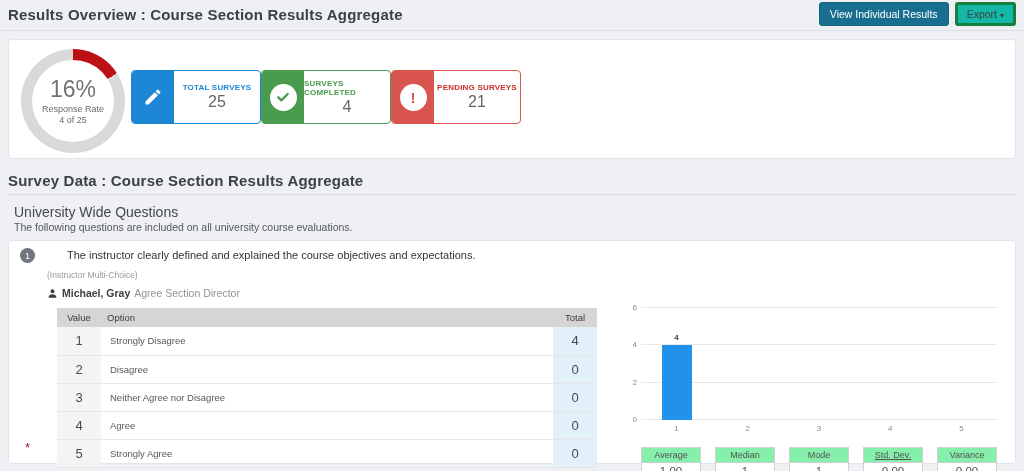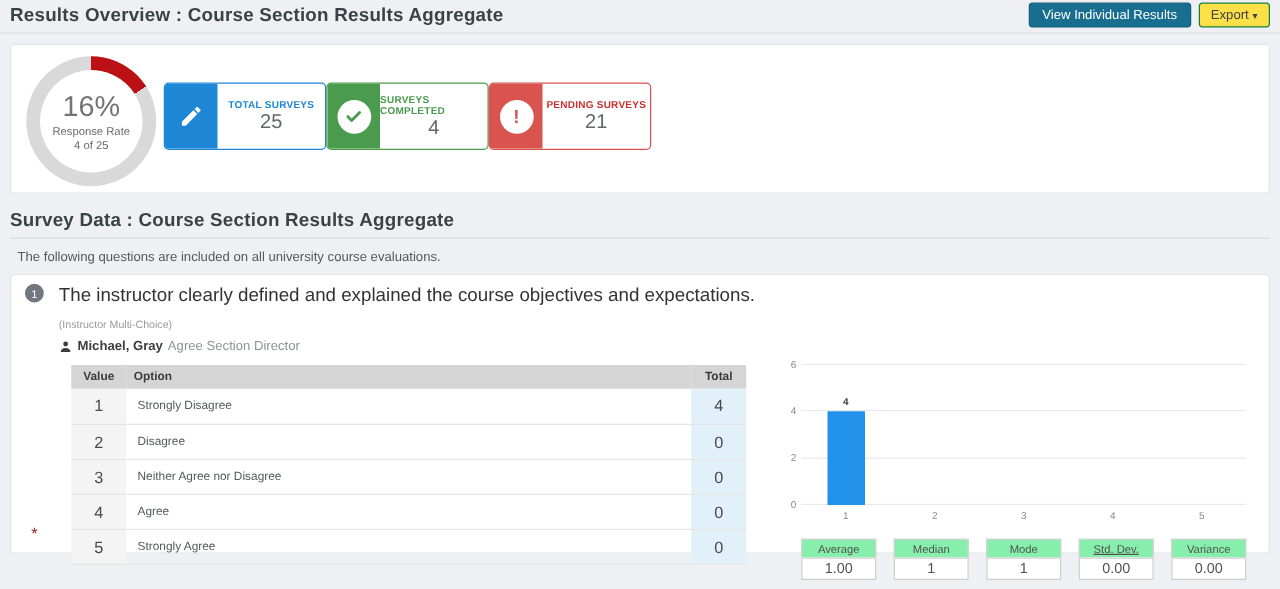--- a/index.html
+++ b/index.html
@@ -14,21 +14,21 @@
     display:flex; justify-content:space-between; align-items:center;
     padding:2px 8px 4px 8px; border-bottom:1px solid #dcdfe3;
   }
   .page-title { font-size:15px; font-weight:bold; color:#3c4146; letter-spacing:.2px; }
   .header-actions { display:flex; gap:6px;padding-left:46px; }
   .btn-teal {
     background:#186e8e; color:#fff; border:1px solid #14627f; border-radius:3px;
     font-size:10.5px; padding:3px 10px; cursor:pointer; font-family:inherit;
   }
   .btn-light {
-    background:#fde047; color:#3c4146; border:1px solid #15803d; border-radius:3px;
+    background:#14b8a6; color:#3c4146; border:3px solid #15803d; border-radius:3px;
     font-size:10.5px; padding:3px 9px; cursor:pointer; font-family:inherit;
   }
   .caret { font-size:8px; margin-left:3px; }
   
   .overview-panel {
     margin:8px; background:#fff; border:1px solid #e2e5e9; border-radius:4px;
     height:120px; display:flex; align-items:flex-start; padding:9px 12px;
   }
   .donut {
     width:104px; height:104px; border-radius:50%; position:relative; flex:0 0 auto;
@@ -76,32 +76,32 @@
   .uwq-desc { font-size:10.5px; color:#55585c; margin-top:1px; }
   
   .question-panel {
     margin:7px 8px 8px 8px; background:#fff; border:1px solid #e2e5e9; border-radius:4px;
     height:224px; position:relative; padding:8px 10px 0 38px;
   }
   .q-badge {
     position:absolute; left:11px; top:7px; width:15px; height:15px; border-radius:50%;
     background:#70777e; color:#fff; font-size:9px; display:flex; align-items:center; justify-content:center;
   }
-  .q-text { font-size:15px; color:#333; }
+  .q-text { font-size:11px; color:#333;margin-left:20px; }
   .q-type { font-size:8.5px; color:#9a9a9a; margin-top:9px; }
   .q-instructor { display:flex; align-items:center; gap:4px; margin-top:7px; font-size:10.5px; }
   .q-instr-name { font-weight:bold; color:#3d3d3d; }
   .q-instr-role { color:#8f9499; }
   .q-columns { display:flex; margin-top:9px; }
   
   .opt-table-wrap { width:540px; flex:0 0 auto; margin-left:10px; }
   table { width:100%; border-collapse:collapse; }
   th {
     background:#d5d5d5; font-size:9.5px; color:#3b3b3b; text-align:left;
-    padding:4px 6px; font-weight:bold;
+    padding:4px 6px; font-weight:normal;
   }
   th.col-value { width:44px; text-align:center; }
   th.col-total { width:44px; text-align:center; }
   td { border-bottom:1px solid #e6e6e6; height:28px; }
   td.cell-value { background:#f4f4f4; text-align:center; font-size:13px; color:#4a4a4a; }
   td.cell-option { font-size:9.5px; color:#55585c; padding-left:9px; }
   td.cell-total { background:#e2f0f9; text-align:center; font-size:13px; color:#4a4a4a; }
   
   .chart-col { flex:1; margin-left:28px; padding-right:8px; }
   .plot { position:relative; height:112px; margin-left:16px; }
@@ -184,20 +184,21 @@
       <div class="card-body">
         <div class="card-label">PENDING SURVEYS</div>
         <div class="card-value">21</div>
       </div>
     </div>
   </div>
 </div>
 
 <div class="survey-data-title">Survey Data : Course Section Results Aggregate</div>
 <div class="uwq">
+  <div class="uwq-title">University Wide Questions</div>
   <div class="uwq-desc">The following questions are included on all university course evaluations.</div>
 </div>
 
 <div class="question-panel">
   <div class="q-badge">1</div>
   <div class="q-text">The instructor clearly defined and explained the course objectives and expectations.</div>
   <div class="q-type">(Instructor Multi-Choice)</div>
   <div class="q-instructor">
     <svg width="11" height="11" viewBox="0 0 24 24" fill="#3d3d3d">
         <circle cx="12" cy="7" r="4.2"></circle>

